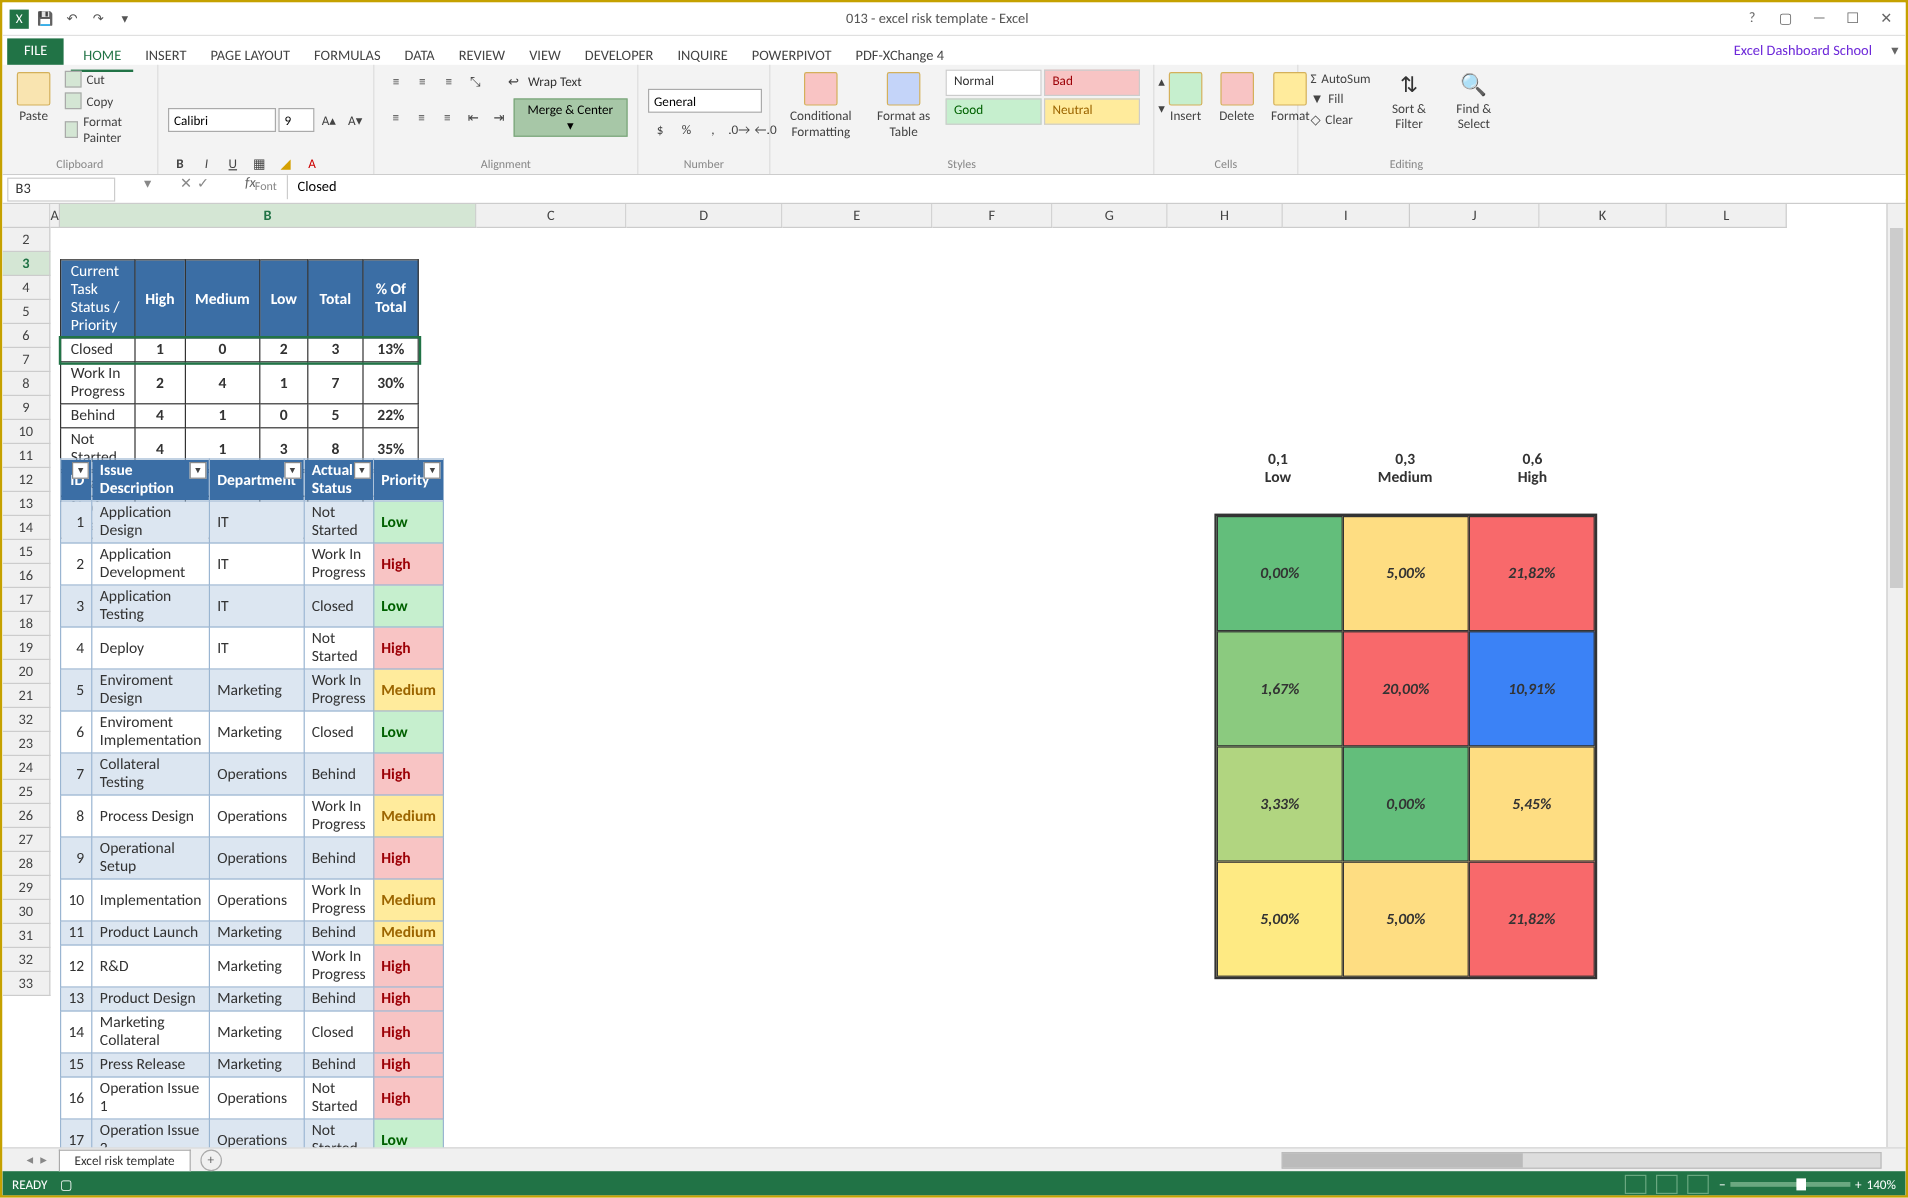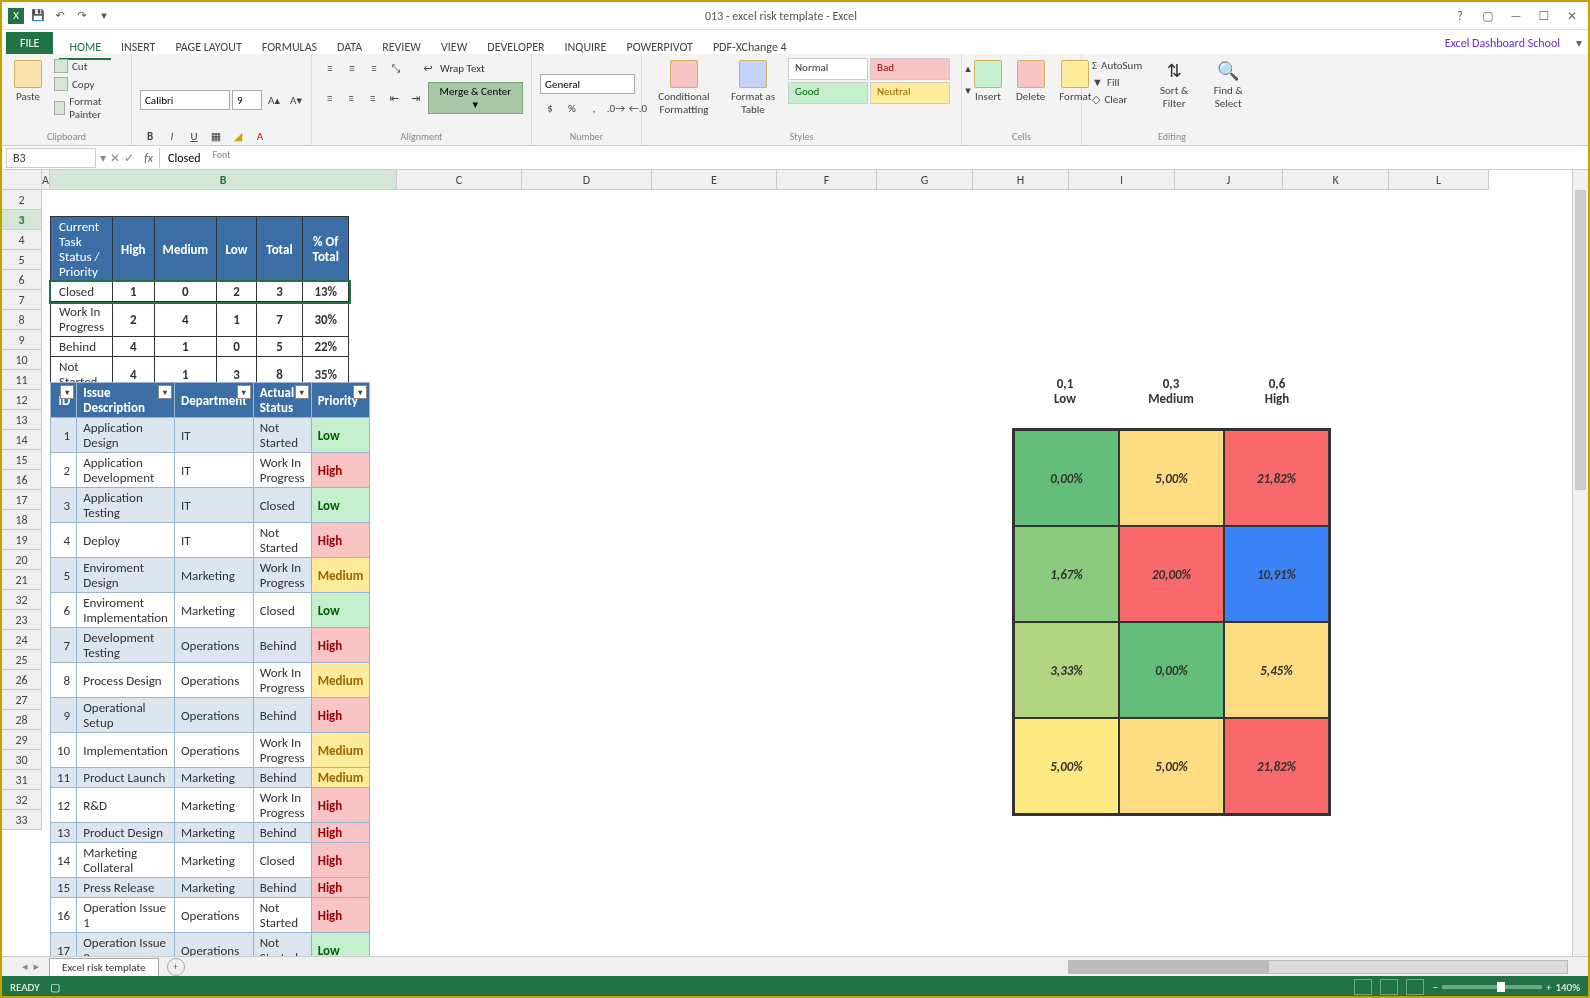--- a/index.html
+++ b/index.html
@@ -32,21 +32,21 @@
 .font-row input.fsize { width: 30px; }
 .btn-sm { width: 20px; height: 20px; border: 1px solid transparent; display: inline-flex; align-items: center; justify-content: center; font-size: 11px; cursor: pointer; color: #444; }
 .btn-merge { background: #a7c7a7; border: 1px solid #7ba57b; padding: 2px 8px; font-size: 11px; cursor: pointer; }
 .style-cells { display: flex; flex-direction: column; gap: 2px; }
 .style-cells .scrow { display: flex; gap: 2px; }
 .style-cell { width: 80px; height: 22px; border: 1px solid #ccc; font-size: 11px; padding: 2px 6px; cursor: pointer; }
 .sc-normal { background: #fff; }
 .sc-bad { background: #f8c4c4; color: #9c0006; }
 .sc-good { background: #c6efce; color: #006100; }
 .sc-neutral { background: #ffeb9c; color: #9c6500; }
-.formula-bar { height: 24px; background: #fff; border-bottom: 1px solid #ccc; display: flex; align-items: center; }
+.formula-bar { height: 24px; background: #fff; border-bottom: 1px solid #ccc; display: flex; align-items: flex-start; gap: 20px; }
 .name-box { width: 90px; border: 1px solid #ccc; height: 20px; margin: 2px 4px; padding: 0 6px; display: flex; align-items: center; font-size: 12px; }
 .fx-btns { display: flex; gap: 4px; padding: 0 4px; color: #888; }
 .fx-label { padding: 0 6px; font-style: italic; color: #666; }
 .formula-input { flex: 1; border: none; border-left: 1px solid #ccc; height: 20px; padding: 0 8px; font-size: 12px; outline: none; }
 .sheet-area { position: relative; height: 786px; background: #fff; overflow: hidden; }
 .col-headers { display: flex; position: absolute; top: 0; left: 0; height: 20px; background: #f0f0f0; }
 .corner { width: 40px; height: 20px; background: #f0f0f0; border-right: 1px solid #ccc; border-bottom: 1px solid #ccc; }
 .ch { height: 20px; border-right: 1px solid #ccc; border-bottom: 1px solid #ccc; text-align: center; font-size: 12px; color: #444; display: flex; align-items: center; justify-content: center; background: #f0f0f0; }
 .ch.sel { background: #d4e6d4; font-weight: bold; color: #217346; }
 .row-headers { position: absolute; top: 20px; left: 0; width: 40px; }
@@ -475,21 +475,21 @@
           </tr>
           <tr class="odd">
             <td class="wid">6</td>
             <td class="wdesc">Enviroment Implementation</td>
             <td class="wdept">Marketing</td>
             <td class="wstat">Closed</td>
             <td class="wprio p-low">Low</td>
           </tr>
           <tr class="even">
             <td class="wid">7</td>
-            <td class="wdesc">Development Testing</td>
+            <td class="wdesc">Collateral Testing</td>
             <td class="wdept">Operations</td>
             <td class="wstat">Behind</td>
             <td class="wprio p-high">High</td>
           </tr>
           <tr class="odd">
             <td class="wid">8</td>
             <td class="wdesc">Process Design</td>
             <td class="wdept">Operations</td>
             <td class="wstat">Work In Progress</td>
             <td class="wprio p-med">Medium</td>

